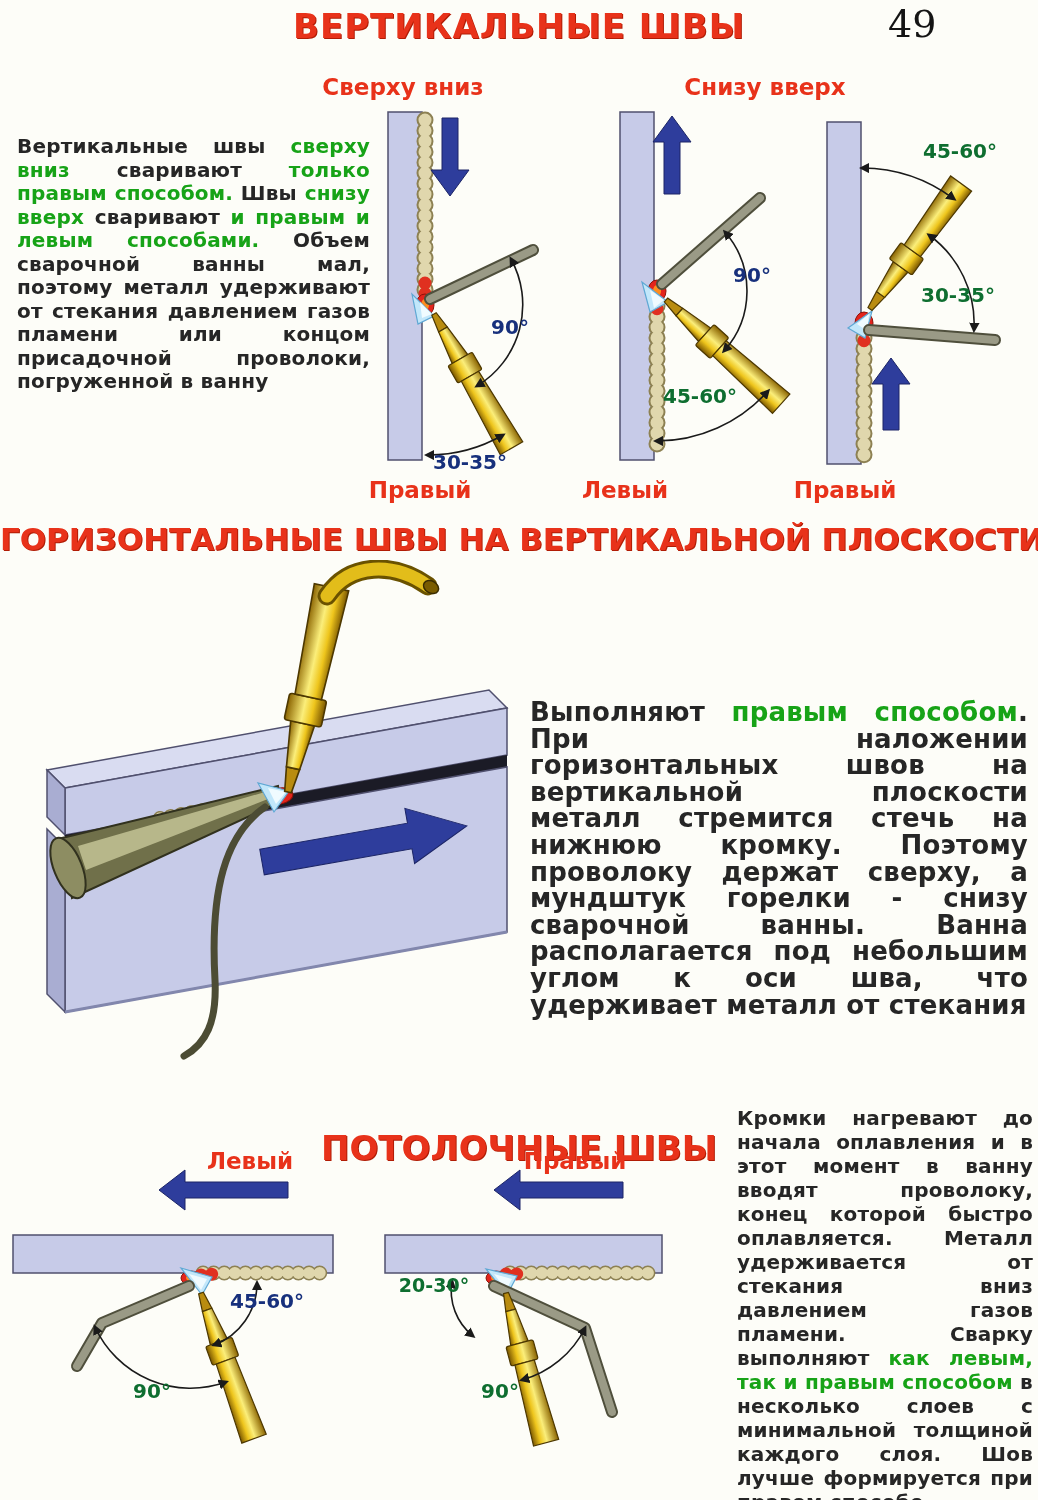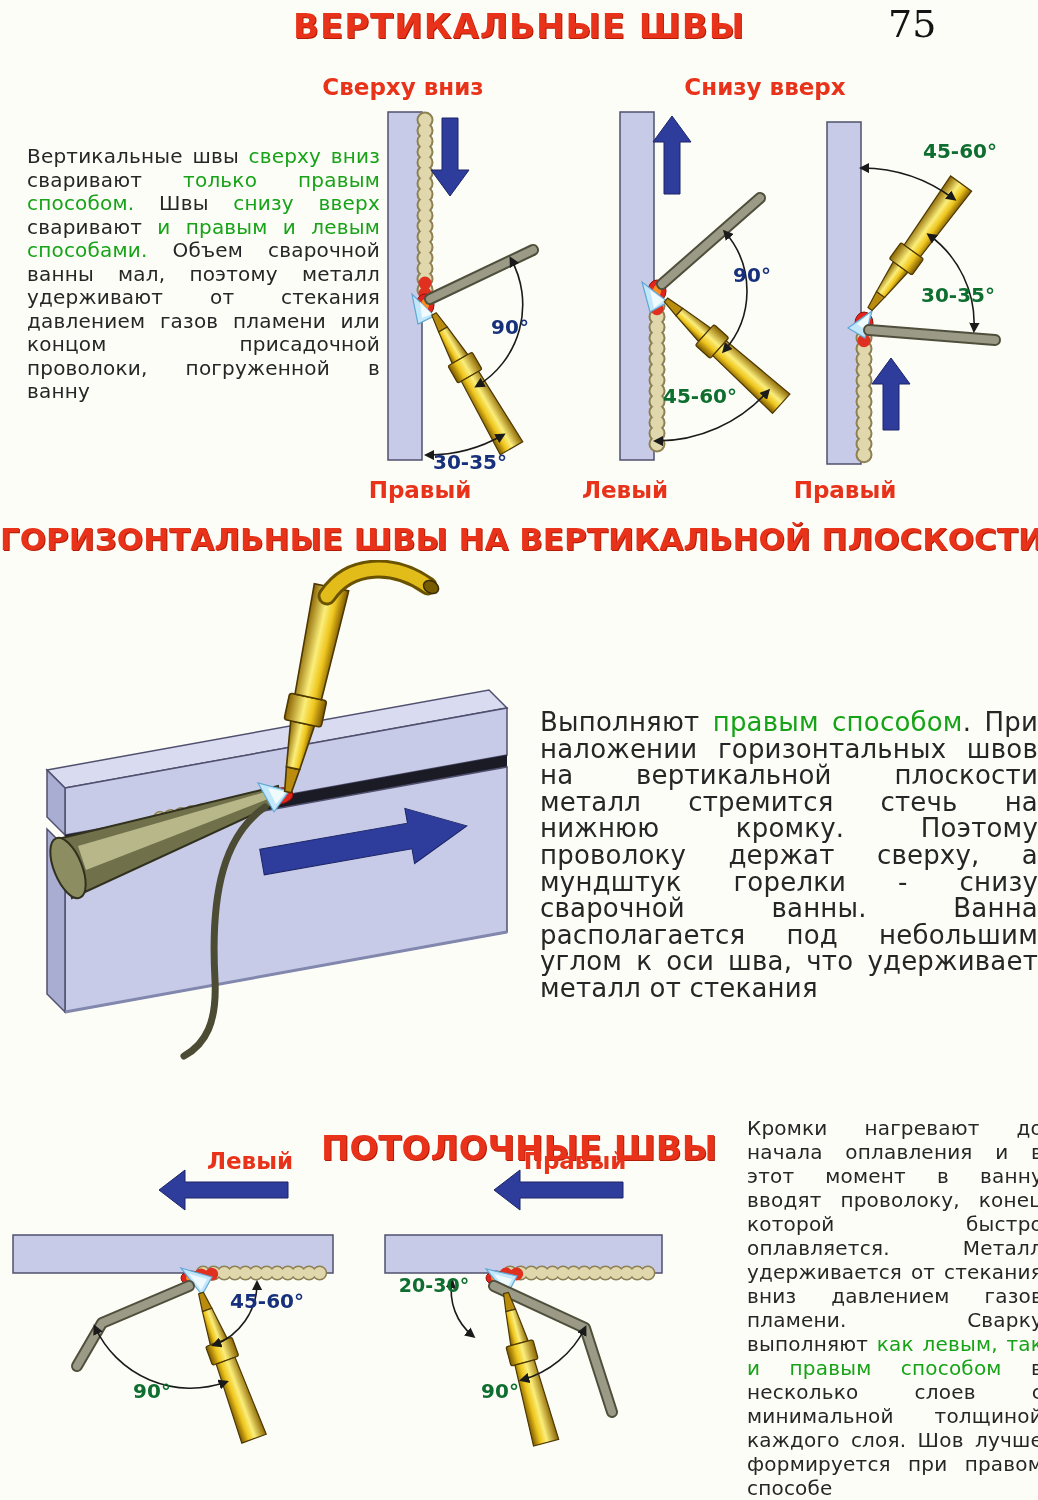--- a/index.html
+++ b/index.html
@@ -10,21 +10,21 @@
   .main-title{position:absolute;left:0;top:6px;width:100%;margin:0;text-align:center;
       font-size:34px;font-weight:bold;letter-spacing:1px;color:#e8321a;
       text-shadow:1px 1px 0 #b11c05;}
   .page-number{position:absolute;left:888px;top:2px;font-family:"DejaVu Serif","Liberation Serif",serif;
       font-size:38px;color:#141414;}
   .sub-label{position:absolute;text-align:center;font-size:23px;font-weight:bold;color:#e8321a;}
   .caption{position:absolute;text-align:center;font-size:23px;font-weight:bold;color:#e8321a;}
   .section-title{position:absolute;left:0;width:100%;margin:0;text-align:center;white-space:nowrap;
       font-size:31px;font-weight:bold;color:#e8321a;text-shadow:1px 1px 0 #b11c05;}
   .section-title.big{font-size:34px;}
-  .body-text{position:absolute;margin:12px;font-weight:normal;text-align:justify;
+  .body-text{position:absolute;margin:2px;font-weight:bold;text-align:justify;
       letter-spacing:0.2px;color:#262626;}
   .body-text.vtext{font-size:20px;line-height:23.5px;}
   .body-text.htext{font-size:26px;line-height:26.6px;}
   .body-text.ctext{font-size:20px;line-height:24px;}
   
   .plate{fill:#c7cbe8;stroke:#50506e;stroke-width:1.5;}
   .plate-top{fill:#d9dcf1;stroke:#50506e;stroke-width:1.5;}
   .plate-side{fill:#a9add2;stroke:#50506e;stroke-width:1.5;}
   .gap{fill:#1b1b26;}
   .bead-o{fill:none;stroke:#8d8153;stroke-width:17;stroke-linecap:round;stroke-dasharray:0.1 10.5;}
@@ -64,21 +64,21 @@
       <polygon points="-5,18 5,18 9,52 -9,52" fill="url(#gold)" stroke="#4d3800" stroke-width="1.2"></polygon>
       <rect x="-14" y="52" width="28" height="20" rx="2" fill="url(#gold)" stroke="#4d3800" stroke-width="1.2"></rect>
       <polygon points="-10,72 10,72 13,155 -13,155" fill="url(#gold)" stroke="#4d3800" stroke-width="1.2"></polygon>
     </g>
   </defs>
 </svg>
 
 <div class="page">
 
   <h1 class="main-title">ВЕРТИКАЛЬНЫЕ ШВЫ</h1>
-  <div class="page-number">75</div>
+  <div class="page-number">49</div>
 
   <div class="sub-label" style="left:318px;top:74px;width:170px">Сверху вниз</div>
   <div class="sub-label" style="left:680px;top:74px;width:170px">Снизу вверх</div>
 
   <p class="body-text vtext" style="left:15px;top:133px;width:353px"><span style="color: rgb(38, 38, 38);">Вертикальные швы </span><span style="color: rgb(23, 163, 23);">сверху вниз</span><span style="color: rgb(38, 38, 38);"> сваривают </span><span style="color: rgb(23, 163, 23);">только правым способом.</span><span style="color: rgb(38, 38, 38);"> Швы </span><span style="color: rgb(23, 163, 23);">снизу вверх</span><span style="color: rgb(38, 38, 38);"> сваривают </span><span style="color: rgb(23, 163, 23);">и правым и левым способами.</span><span style="color: rgb(38, 38, 38);"> Объем сварочной ванны мал, поэтому металл удерживают от стекания давлением газов пламени или концом присадочной проволоки, погруженной в ванну</span></p>
 
   <svg class="abs" style="left:370px;top:98px" width="215" height="377" viewBox="0 0 215 377">
     <rect class="plate" x="18" y="14" width="34" height="348"></rect>
     <path class="bead-o" d="M55,22 L55,196"></path>
     <path class="bead-f" d="M55,22 L55,196"></path>

